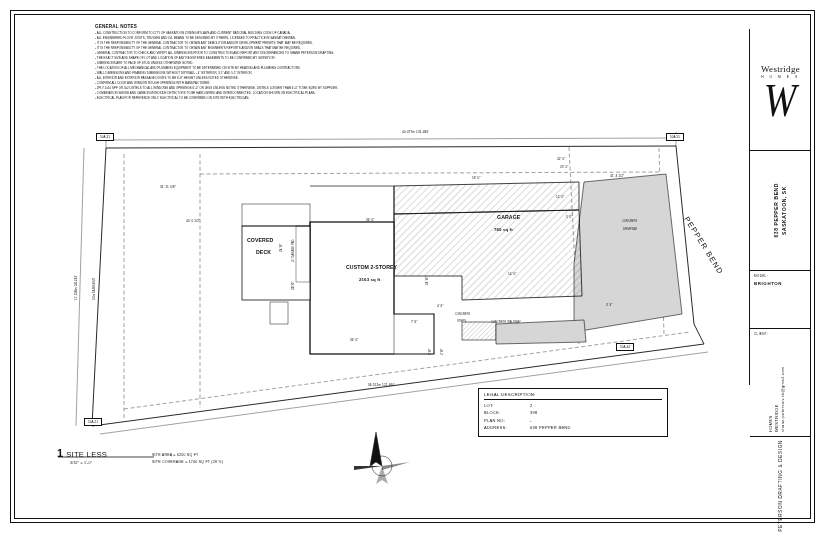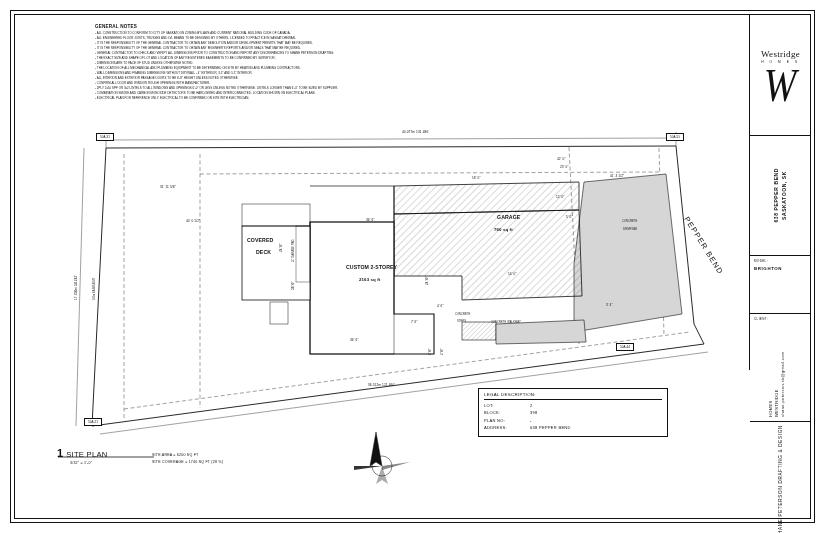--- a/index.html
+++ b/index.html
@@ -60,21 +60,21 @@
     font-size: 2.9px;
     line-height: 1.72;
     color: #111;
     white-space: nowrap;
     letter-spacing: 0.05px;
   }
   
   .titleblock {
     position: absolute;
     right: 14px;
-    top: 14px;
+    top: 29px;
     width: 62px;
     height: 356px;
     border-left: 1px solid #111;
     box-sizing: border-box;
   }
   .tb-cell {
     border-bottom: 1px solid #111;
     box-sizing: border-box;
     position: relative;
   }
@@ -432,21 +432,21 @@
       <div class="legal-val">-</div>
     </div>
     <div class="legal-row">
       <div class="legal-key">ADDRESS:</div>
       <div class="legal-val">638 PEPPER BEND</div>
     </div>
   </div>
 
   <div class="plan-title">
     <span class="plan-num">1</span>
-    <span class="plan-name">SITE PLAN</span>
+    <span class="plan-name">SITE LESS</span>
   </div>
   <div class="plan-scale">3/32" = 1'-0"</div>
   <div class="areas">
     <div>SITE AREA = 6200 SQ FT</div>
     <div>SITE COVERAGE = 1740 SQ FT (28 %)</div>
   </div>
 
   <div class="titleblock">
     <div class="tb-cell tb-logo">
       <div class="logo-word">Westridge</div>

